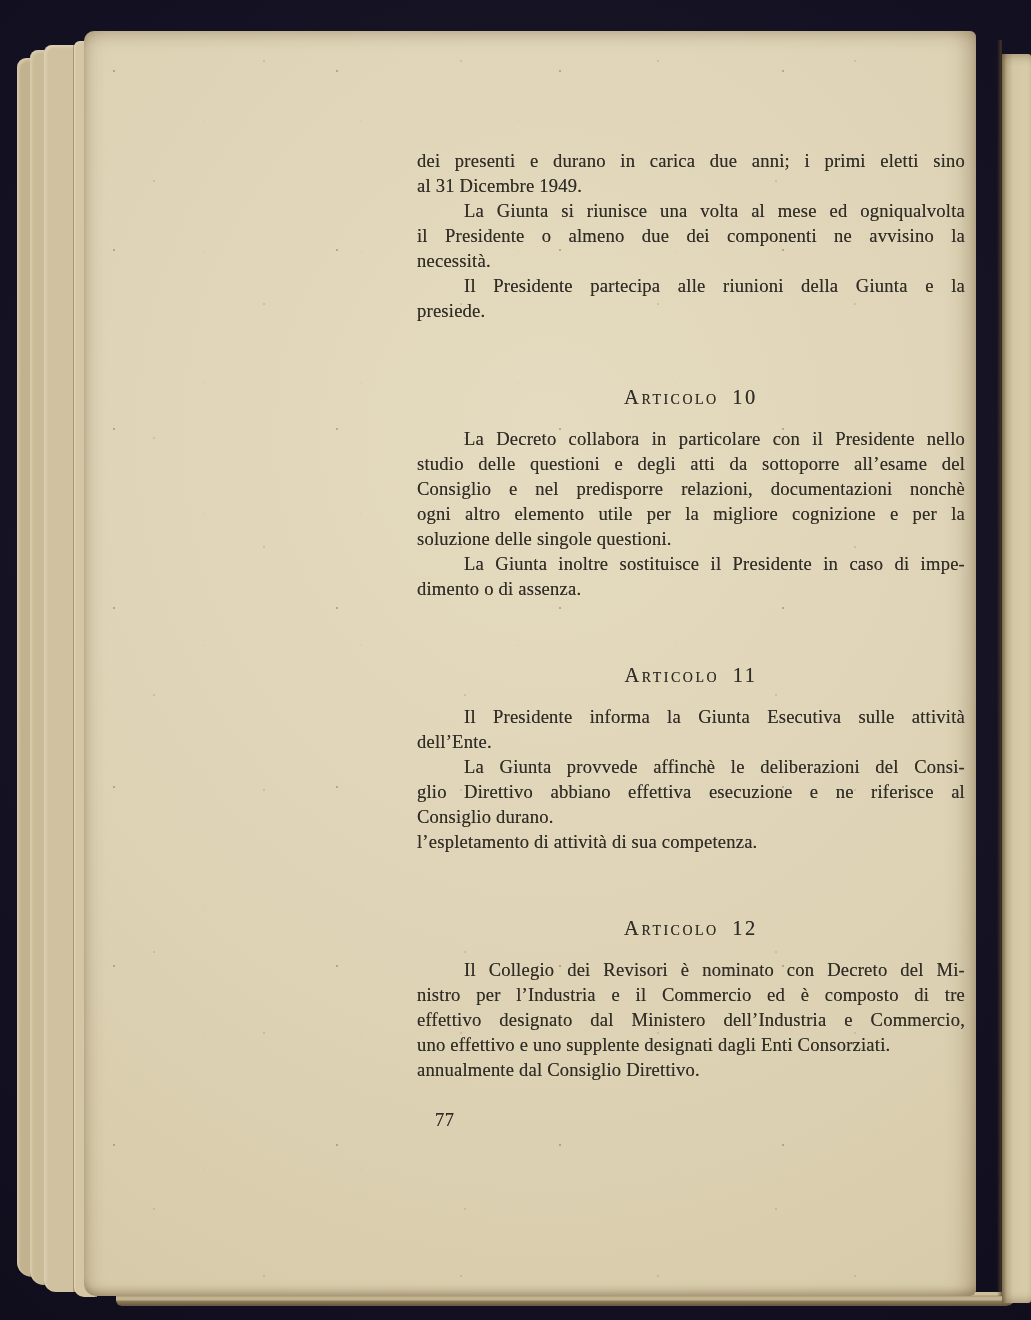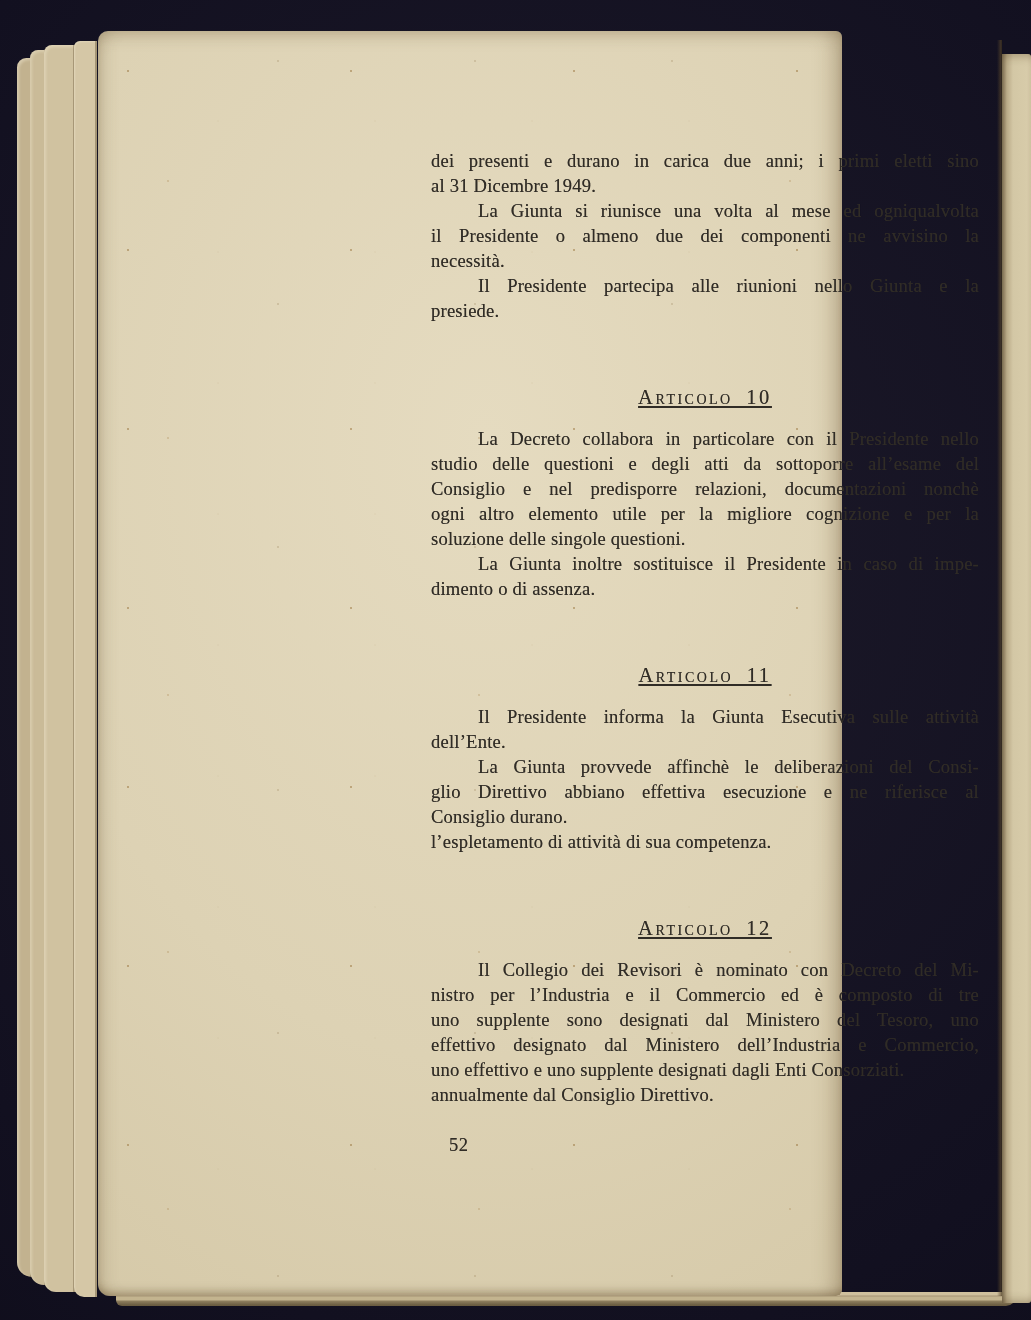--- a/index.html
+++ b/index.html
@@ -21,21 +21,21 @@
          box-shadow:inset -3px 0 0 rgba(104,88,58,.4), inset 2px 2px 3px rgba(255,250,230,.3);}
   #edge4{left:74px;top:41px;width:23px;height:1256px;background:#d5c7a6;
          border-radius:6px 0 0 10px;
          box-shadow:inset -2px 0 0 rgba(104,88,58,.45), inset 1px 1px 2px rgba(255,250,230,.3);}
   
   #bottomedges{left:116px;top:1292px;width:900px;height:14px;
          border-radius:0 0 10px 6px;
          background:linear-gradient(180deg,#cfc09d 0,#cfc09d 3px,#a59373 4px,#c3b48f 5px,#c3b48f 8px,#8f7f5f 9px,#6b5d42 13px);}
   
   #mainpage{
-    left:98px;top:31px;width:744px;height:1265px;border-radius:10px 6px 6px 12px;
+    left:84px;top:31px;width:892px;height:1265px;border-radius:10px 6px 6px 12px;
     background-image:
       radial-gradient(circle 1.4px at 30px 40px, rgba(146,107,50,.45) 60%, transparent 72%),
       radial-gradient(circle 1px at 120px 90px, rgba(146,107,50,.32) 60%, transparent 72%),
       radial-gradient(circle 1.8px at 70px 150px, rgba(160,120,60,.24) 60%, transparent 72%),
       radial-gradient(circle 1.1px at 180px 30px, rgba(120,90,45,.28) 60%, transparent 72%),
       radial-gradient(120% 95% at 52% 32%, #e5dbc0 0%, #ddd2b4 52%, #d2c5a3 100%);
     background-size:223px 179px, 157px 131px, 311px 257px, 197px 243px, 100% 100%;
     box-shadow:
       inset -16px 0 22px -10px rgba(94,72,40,.38),
       inset 12px 0 18px -10px rgba(94,72,40,.30),
@@ -49,61 +49,60 @@
           background:linear-gradient(90deg,#7e6f53 0,#baab88 5px,#d3c7a5 11px,#d9cdab 100%);
           box-shadow:inset 0 8px 10px -6px rgba(90,70,40,.4), inset 0 -8px 10px -6px rgba(90,70,40,.4);}
   
   #textcol{position:absolute;left:333px;top:117px;width:548px;color:#302c26;
            text-shadow:0 0 .4px rgba(48,44,38,.6);}
   .line{height:25px;line-height:25px;font-size:18.6px;text-align:justify;text-align-last:justify;
         letter-spacing:.2px;overflow:hidden;}
   .line.last{text-align-last:left;}
   .line.indent{padding-left:47px;}
   .heading{height:25px;line-height:25px;margin:62px 0 16px;text-align:center;
-           font-variant:small-caps;font-size:20.5px;letter-spacing:2.5px;word-spacing:6px;text-decoration:underline;}
+           font-variant:small-caps;font-size:20.5px;letter-spacing:2.5px;word-spacing:6px;}
   .pagenum{margin-top:28px;padding-left:18px;font-size:18.5px;letter-spacing:.5px;}
 </style>
 </head>
 <body>
 
 <div id="scene">
   <div class="abs" id="edge1"></div>
   <div class="abs" id="edge2"></div>
   <div class="abs" id="edge3"></div>
   <div class="abs" id="edge4"></div>
   <div class="abs" id="bottomedges"></div>
   <div class="abs" id="mainpage">
     <div id="textcol">
         <div class="line">dei presenti e durano in carica due anni; i primi eletti sino</div>
         <div class="line last">al 31 Dicembre 1949.</div>
         <div class="line indent">La Giunta si riunisce una volta al mese ed ogniqualvolta</div>
         <div class="line">il Presidente o almeno due dei componenti ne avvisino la</div>
         <div class="line last">necessità.</div>
-        <div class="line indent">Il Presidente partecipa alle riunioni nello Giunta e la</div>
+        <div class="line indent">Il Presidente partecipa alle riunioni della Giunta e la</div>
         <div class="line last">presiede.</div>
         <div class="heading">Articolo 10</div>
         <div class="line indent">La Decreto collabora in particolare con il Presidente nello</div>
         <div class="line">studio delle questioni e degli atti da sottoporre all’esame del</div>
         <div class="line">Consiglio e nel predisporre relazioni, documentazioni nonchè</div>
         <div class="line">ogni altro elemento utile per la migliore cognizione e per la</div>
         <div class="line last">soluzione delle singole questioni.</div>
         <div class="line indent">La Giunta inoltre sostituisce il Presidente in caso di impe-</div>
         <div class="line last">dimento o di assenza.</div>
         <div class="heading">Articolo 11</div>
         <div class="line indent">Il Presidente informa la Giunta Esecutiva sulle attività</div>
         <div class="line last">dell’Ente.</div>
         <div class="line indent">La Giunta provvede affinchè le deliberazioni del Consi-</div>
         <div class="line">glio Direttivo abbiano effettiva esecuzione e ne riferisce al</div>
         <div class="line last">Consiglio durano.</div>
         <div class="line last">l’espletamento di attività di sua competenza.</div>
         <div class="heading">Articolo 12</div>
         <div class="line indent">Il Collegio dei Revisori è nominato con Decreto del Mi-</div>
         <div class="line">nistro per l’Industria e il Commercio ed è composto di tre</div>
-        <div class="line">uno supplente sono designati dal Ministero del Tesoro, uno</div>
         <div class="line">effettivo designato dal Ministero dell’Industria e Commercio,</div>
         <div class="line last">uno effettivo e uno supplente designati dagli Enti Consorziati.</div>
         <div class="line last">annualmente dal Consiglio Direttivo.</div>
-        <div class="pagenum">52</div>
+        <div class="pagenum">77</div>
       </div>
   </div>
   <div class="abs" id="crease"></div>
   <div class="abs" id="sliver"></div>
 </div>
 
 </body></html>

